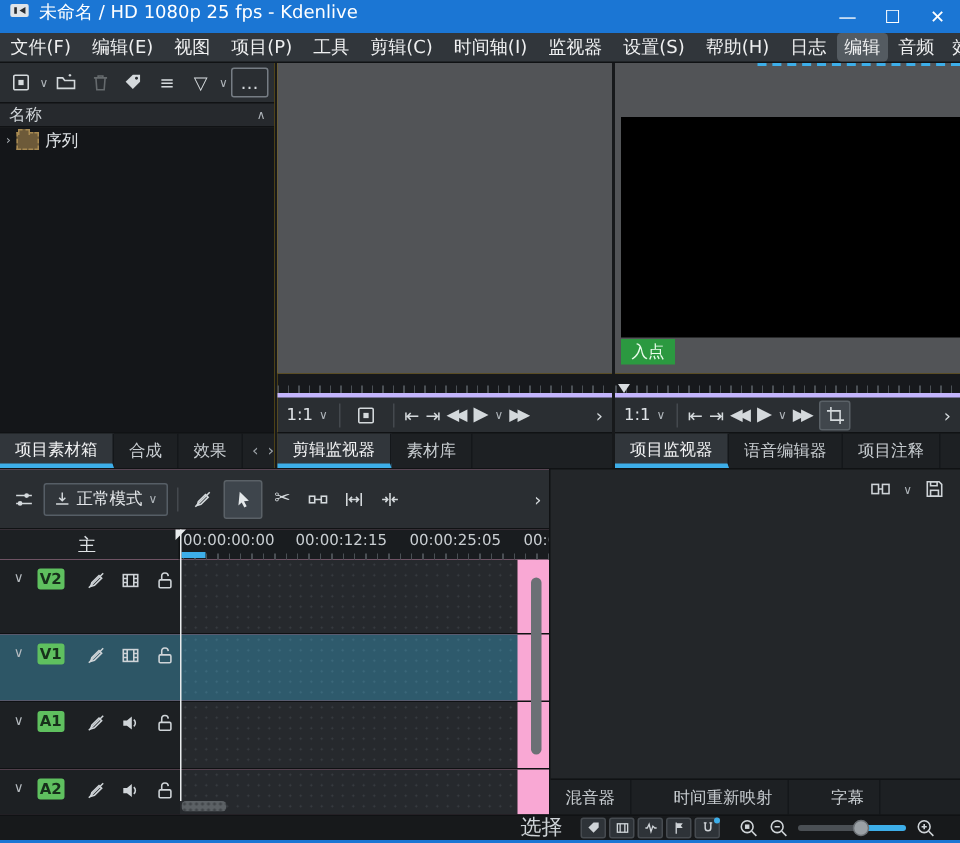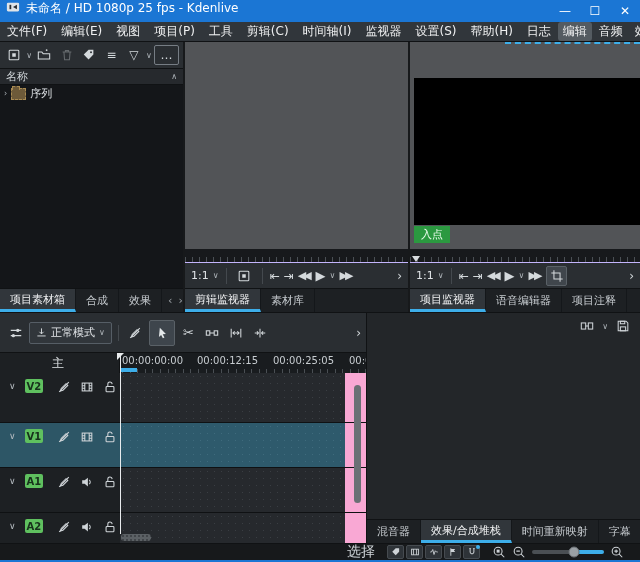--- a/index.html
+++ b/index.html
@@ -42,21 +42,21 @@
   .folder-seq { width:15px; height:12px; border:1px dashed #a88a52; background:#6d5a39; position:relative; }
   .folder-seq:before { content:""; position:absolute; left:0; top:-3px; width:6px; height:3px; background:#6d5a39; border:1px dashed #a88a52; border-bottom:none; }
 
   
   .monitor { background:#eab308; }
   #clipmon { left:183px; top:42px; width:225px; height:270px; border-left:2px solid #17191b; }
   #projmon { left:408px; top:42px; width:232px; height:270px; border-left:2px solid #17191b; }
   .mon-screen { position:absolute; left:0; right:0; top:0; bottom:63px; background:#525457; }
   .mon-ruler { position:absolute; left:0; right:0; bottom:50px; height:13px; background:#17191c;
     background-image:repeating-linear-gradient(90deg,#4b5055 0 1px,transparent 1px 7px); background-size:100% 5px; background-position:0 8px; background-repeat:no-repeat; }
-  .transport { position:absolute; left:0; right:0; bottom:24px; height:26px; background:#2a2e32; border-top:1px solid #c4b5fd; display:flex; align-items:center; padding:0 6px; gap:4px; }
+  .transport { position:absolute; left:0; right:0; bottom:24px; height:26px; background:#2a2e32; border-top:3px solid #c4b5fd; display:flex; align-items:center; padding:0 6px; gap:4px; }
   .ratio { font-size:11px; color:#dfe3e6; }
   .play { font-size:13px; }
   .ff { letter-spacing:-3px; font-size:11px; padding-right:3px; }
   #proj-video { position:absolute; left:4px; right:0; top:36px; height:147px; background:#000; }
   #proj-focus { position:absolute; left:95px; right:0; top:0; height:0; border-top:2px dashed #3daee9; }
   #inpoint { position:absolute; left:4px; bottom:6px; background:#2b9940; color:#eafdec; font-size:11px; padding:1px 7px; }
   .mon-playhead { position:absolute; left:2px; bottom:50px; width:0; height:0; border-left:4px solid transparent; border-right:4px solid transparent; border-top:6px solid #d8dcdf; }
   .crop-active { background:#40464c; border:1px solid #5a6167; }
 
   
@@ -82,21 +82,21 @@
   .ticon { width:21px; height:16px; display:flex; align-items:center; justify-content:center; margin-left:3px; }
   #tl-playline { position:absolute; left:120px; top:40px; bottom:9px; width:1px; background:#e8ebed; }
   #tl-playflag { position:absolute; left:117px; top:40px; width:0; height:0; border-top:7px solid #e8ebed; border-right:7px solid transparent; }
   #vscroll { position:absolute; right:5px; top:72px; width:7px; height:118px; background:#6b7075; border-radius:4px; }
   #hscroll { position:absolute; left:121px; bottom:2px; width:30px; height:7px; background:#5c6165; border-radius:3px;
     background-image:radial-gradient(#42464a 1px, transparent 1.1px); background-size:4px 4px; }
 
   
   #fxpanel { left:366px; top:312px; width:274px; height:231px; background:#232629; border-left:1px solid #101214; border-top:1px solid #101214; }
   #fx-head { position:absolute; top:6px; right:10px; display:flex; align-items:center; gap:8px; }
-  #fxpanel .tabsbar { bottom:0; }
+  #fxpanel .tabsbar { bottom:0;gap:18px; }
 
   
   #statusbar { left:0; top:543px; width:640px; height:17px; background:#17191b; display:flex; align-items:center; border-top:1px solid #101214; padding-right:16px; }
   #statusbar .tool { margin-left:auto; font-size:14px; color:#cfd4d8; padding-right:10px; }
   .sbtn { width:17px; height:14px; background:#2e3338; border:1px solid #464b50; border-radius:2px; display:flex; align-items:center; justify-content:center; margin-left:2px; position:relative; }
   .sbtn .svgicon { width:10px; height:10px; }
   .bluedot { position:absolute; right:-1px; top:-1px; width:4px; height:4px; border-radius:2px; background:#3daee9; }
   #zoomgrp { display:flex; align-items:center; gap:6px; margin-left:12px; }
   #zoomslider { position:relative; width:72px; height:4px; border-radius:2px; background:linear-gradient(90deg,#4a4f54 0 58%, #3daee9 58% 100%); }
   #zoomhandle { position:absolute; left:58%; top:50%; transform:translate(-50%,-50%); width:11px; height:11px; border-radius:6px; background:#9aa0a5; border:1px solid #6b7075; }
@@ -444,21 +444,20 @@
       </svg>
       <span class="chev">∨</span>
       <svg class="svgicon" viewBox="0 0 16 16" fill="none" stroke="#cfd4d8" stroke-width="1.2">
         <path d="M2.5 2.5h9l2 2v9h-11z"></path>
           <rect x="5" y="9" width="6" height="4.5"></rect>
           <path d="M5 2.5h5v3H5z"></path>
       </svg>
     </div>
     <div class="tabsbar">
       <div class="tab">混音器</div>
-      <div class="tab active">效果/合成堆栈</div>
       <div class="tab">时间重新映射</div>
       <div class="tab">字幕</div>
     </div>
   </div>
 
   <div id="statusbar" class="abs">
     <span class="tool">选择</span>
     <div class="sbtn">
       <svg class="svgicon" viewBox="0 0 16 16" fill="#cfd4d8">
           <path d="M2 7.5L7.5 2H13v5.5L7.5 13 2 7.5z"></path>

